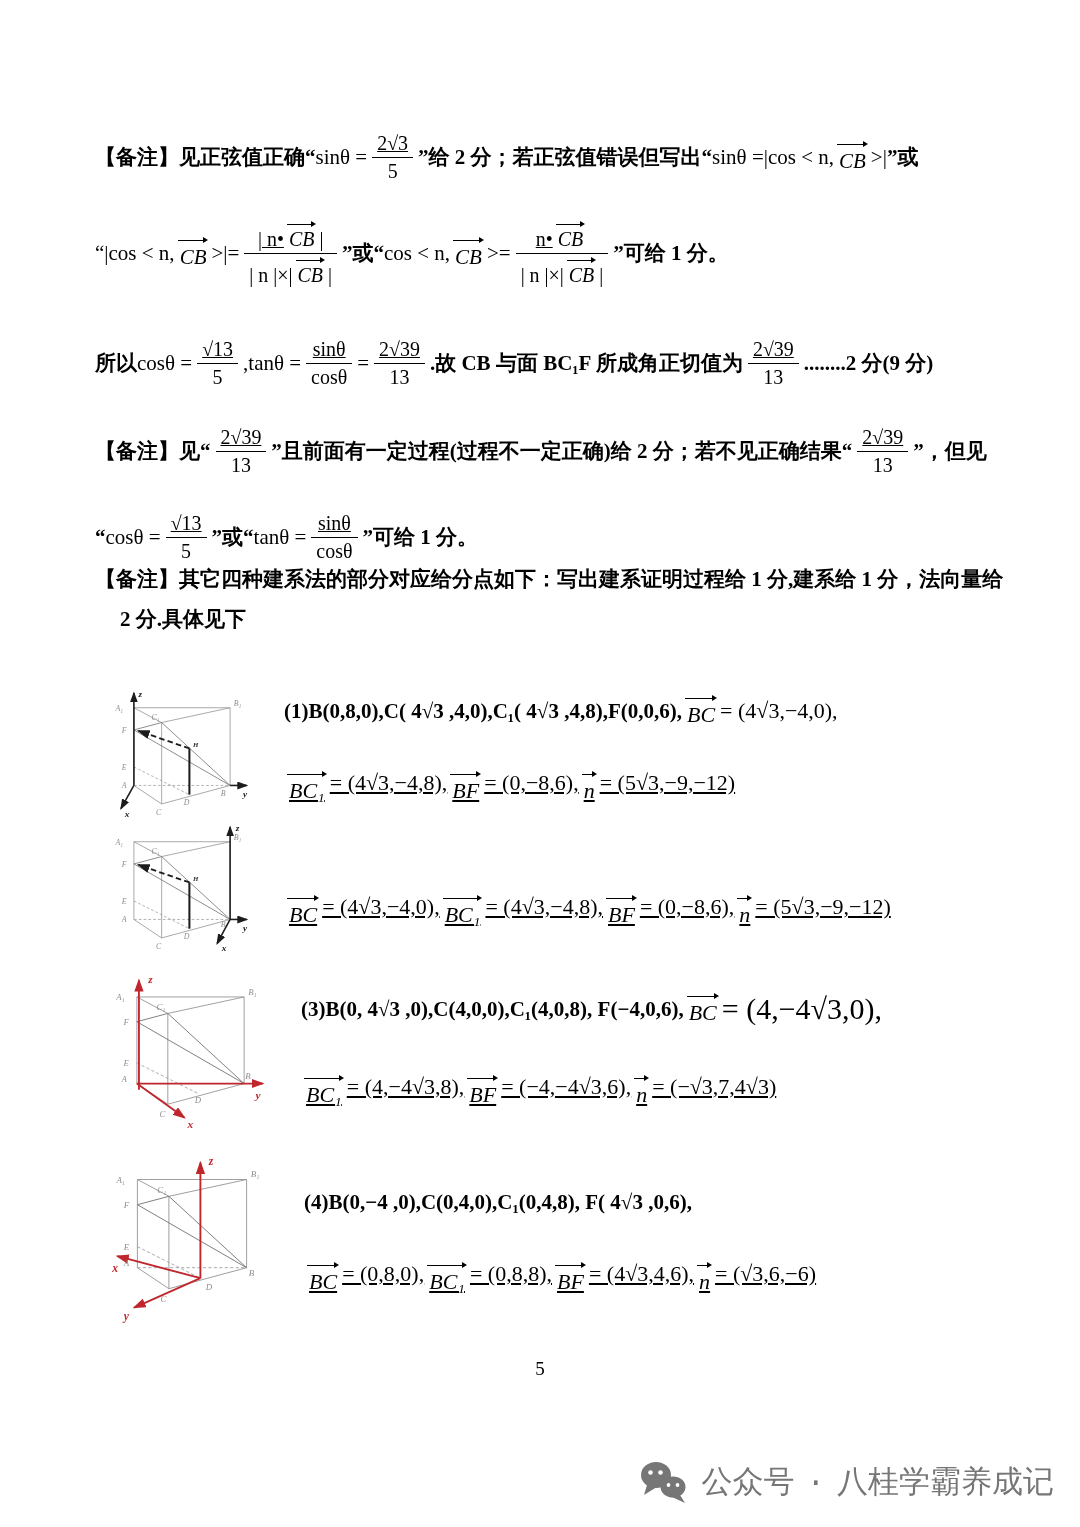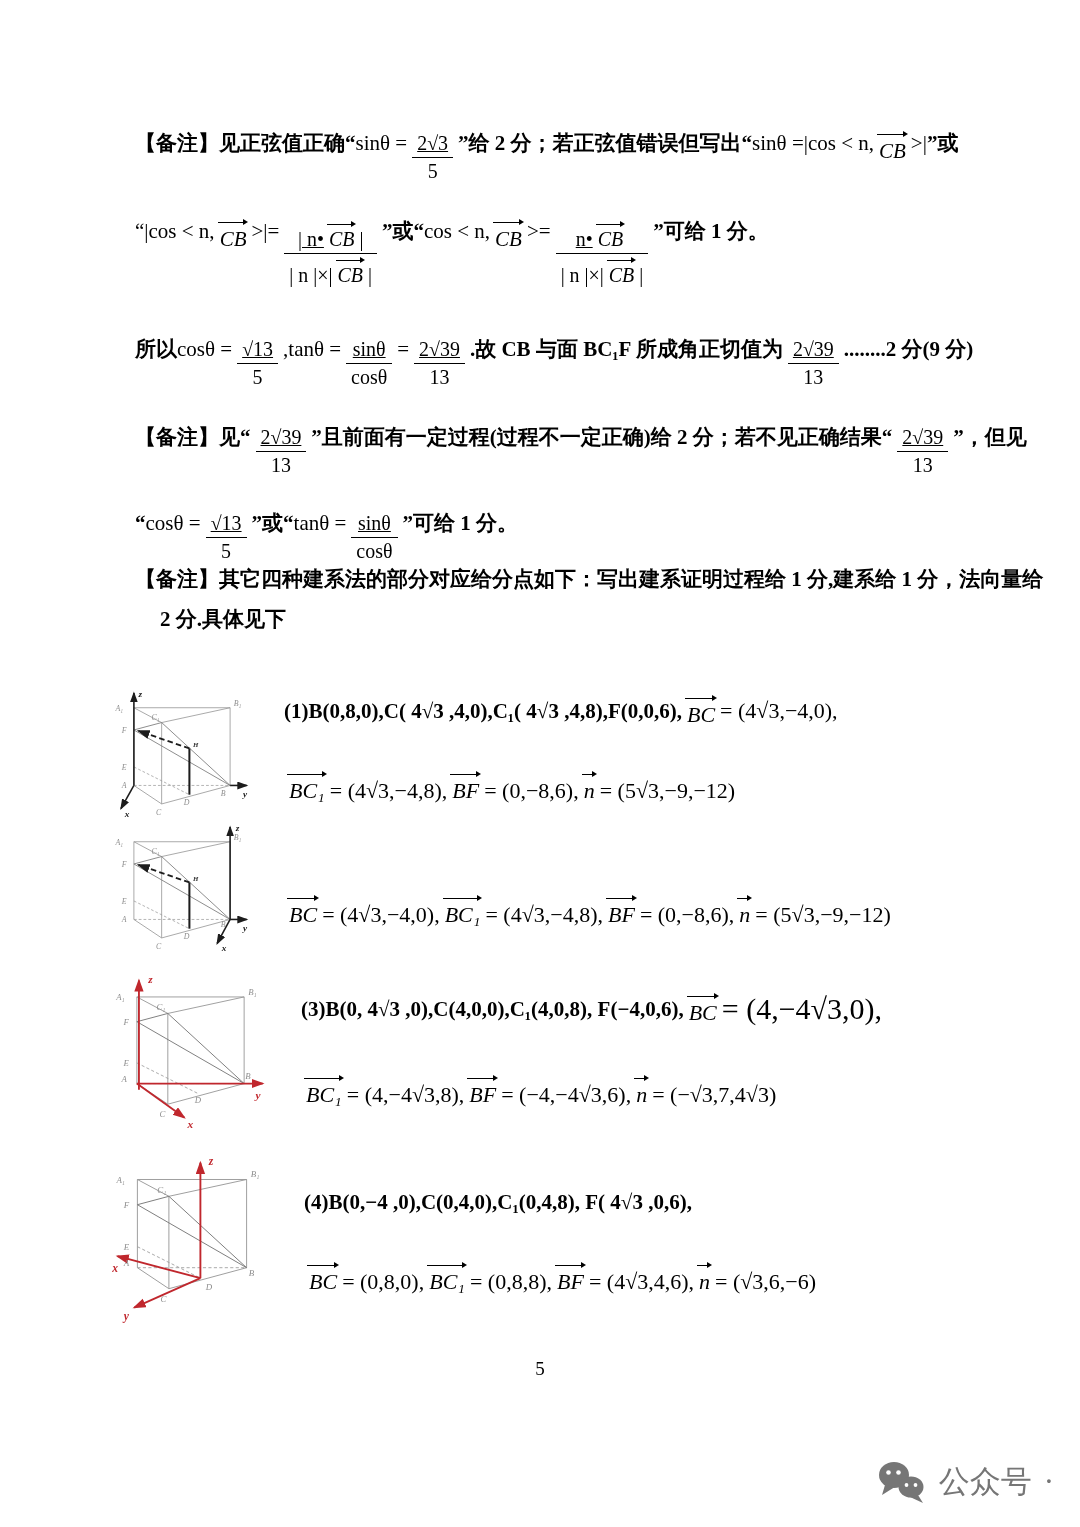--- a/index.html
+++ b/index.html
@@ -1,41 +1,41 @@
 <!DOCTYPE html>
 <html><head>
 <meta charset="utf-8">
 <style>
   html,body{margin:0;padding:0;background:#ffffff;}
   .page{position:relative;width:1080px;height:1527px;background:#fff;overflow:hidden;
         font-family:"Liberation Serif","DejaVu Serif",serif;color:#000;}
   .abs{position:absolute;left:95px;width:910px;}
-  .line{white-space:nowrap;font-size:21px;line-height:1.25;display:flex;margin-left:40px;}
+  .line{white-space:nowrap;font-size:21px;line-height:1.25;display:flex;align-items:center;}
   .line + .line{margin-top:26px;}
   .zh{font-weight:bold;}
   .mt{font-weight:normal;}
   
   .fr{display:inline-block;vertical-align:middle;text-align:center;margin:0 5px;font-size:0.95em;line-height:1.15;}
   .fr .nu{display:block;padding:2px 5px 2px;text-decoration:underline;}
   .fr .de{display:block;border-top:1.5px solid #000;padding:2px 5px 1px;}
   
   .vec{position:relative;display:inline-block;font-style:italic;margin:0 3px;padding:8px 2px 0 2px;}
   .vec::before{content:"";position:absolute;left:0;right:4px;top:4px;border-top:1.3px solid #000;}
   .vec::after{content:"";position:absolute;right:0;top:1px;width:0;height:0;
               border-left:5px solid #000;border-top:3px solid transparent;border-bottom:3px solid transparent;}
   
   .row{position:absolute;left:108px;width:900px;display:flex;}
   .dgbox{flex:0 0 auto;}
   .fcol{flex:1 1 auto;padding-left:28px;}
   .rh{font-weight:bold;font-size:21px;white-space:nowrap;display:flex;align-items:center;text-align:right;}
-  .eq{font-size:22px;white-space:nowrap;display:flex;align-items:flex-end;}
+  .eq{font-size:22px;white-space:nowrap;display:flex;align-items:flex-start;text-decoration:underline;}
   .rh .vec,.eq .vec{font-size:22px;font-weight:normal;}
   .pageno{position:absolute;left:0;width:1080px;text-align:center;font-size:19px;}
   .footer{position:absolute;top:1460px;right:26px;display:flex;align-items:center;gap:12px;
-          font-family:Liberation Serif, serif;color:#767676;font-size:31px;justify-content:center;}
+          font-family:Liberation Mono, monospace;color:#767676;font-size:31px;justify-content:center;}
   svg text{font-family:"Liberation Serif","DejaVu Serif",serif;font-style:italic;}
 </style>
 </head>
 <body>
 
 <div class="page">
 
   <div class="abs" style="top:130px;">
     <div class="line">
       <span class="zh">【备注】见正弦值正确“</span>
@@ -429,15 +429,16 @@
         <circle cx="11.5" cy="12.5" r="2.3" fill="#ffffff"></circle>
         <circle cx="21.5" cy="12.5" r="2.3" fill="#ffffff"></circle>
         <ellipse cx="34" cy="27" rx="12.5" ry="10.5" fill="#767676"></ellipse>
         <polygon points="41,35 46,43 33,37" fill="#767676"></polygon>
         <circle cx="29.5" cy="25" r="1.9" fill="#ffffff"></circle>
         <circle cx="38.5" cy="25" r="1.9" fill="#ffffff"></circle>
       </svg>
     </span>
     <span>公众号</span>
     <span>·</span>
+    <span>八桂学霸养成记</span>
   </div>
 
 </div>
 
 </body></html>

